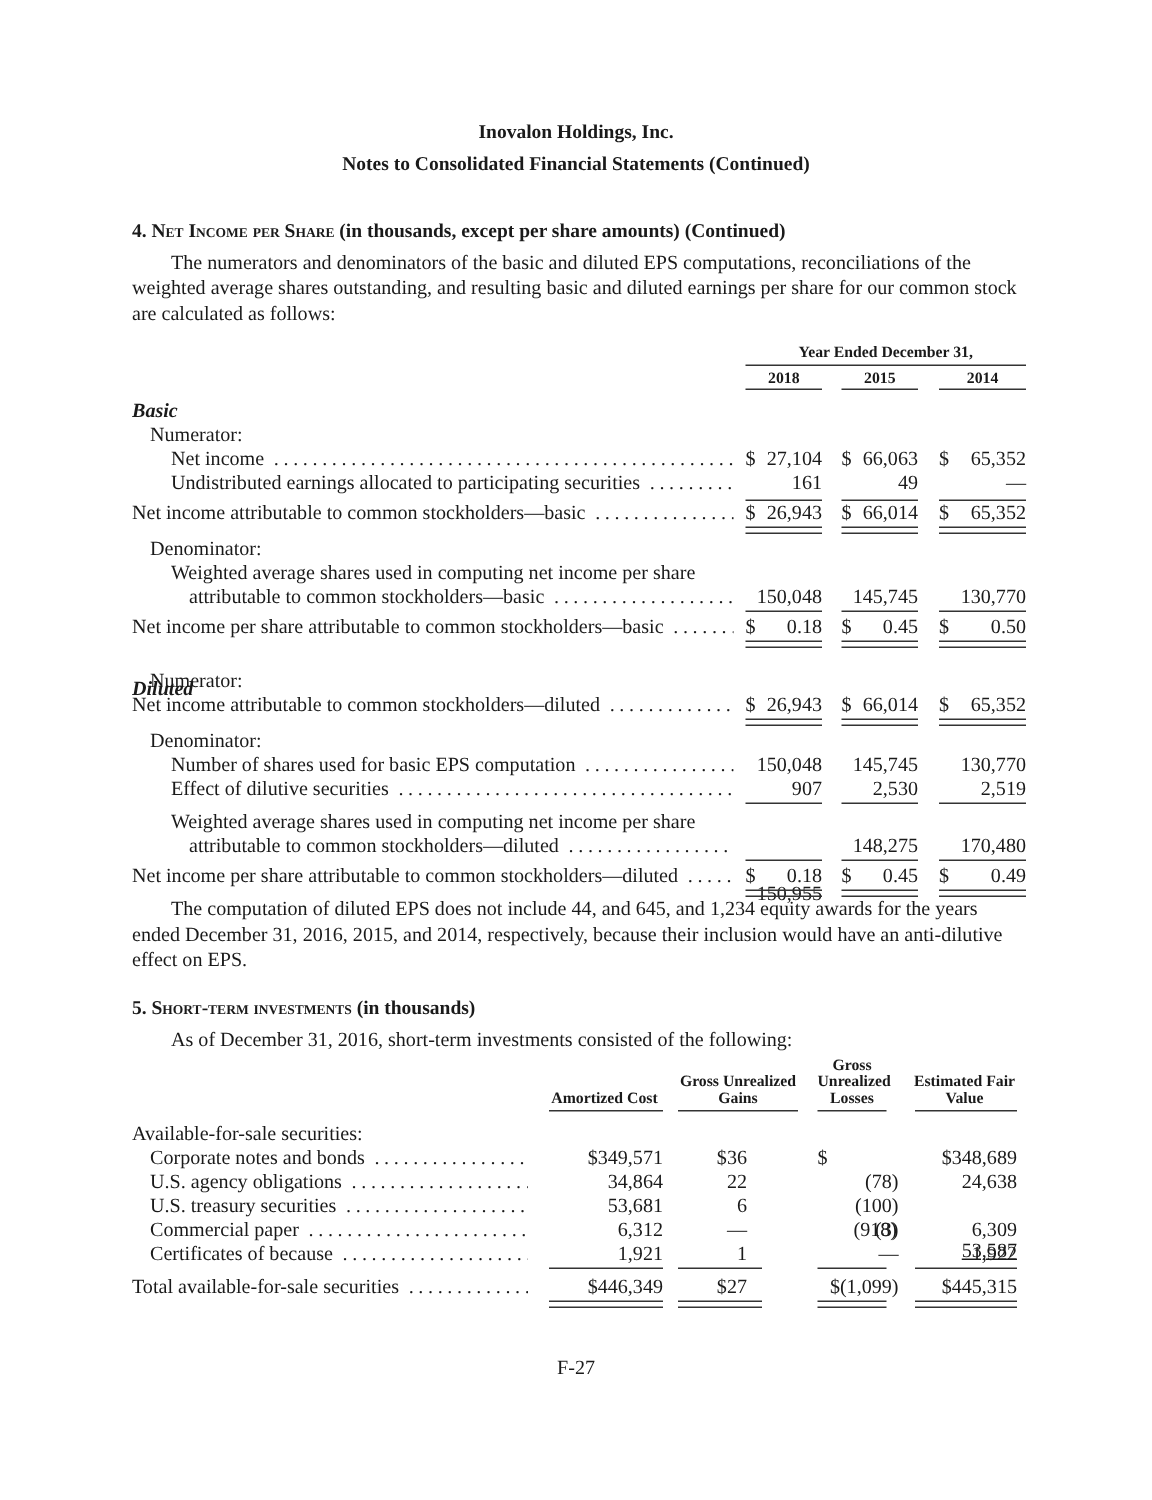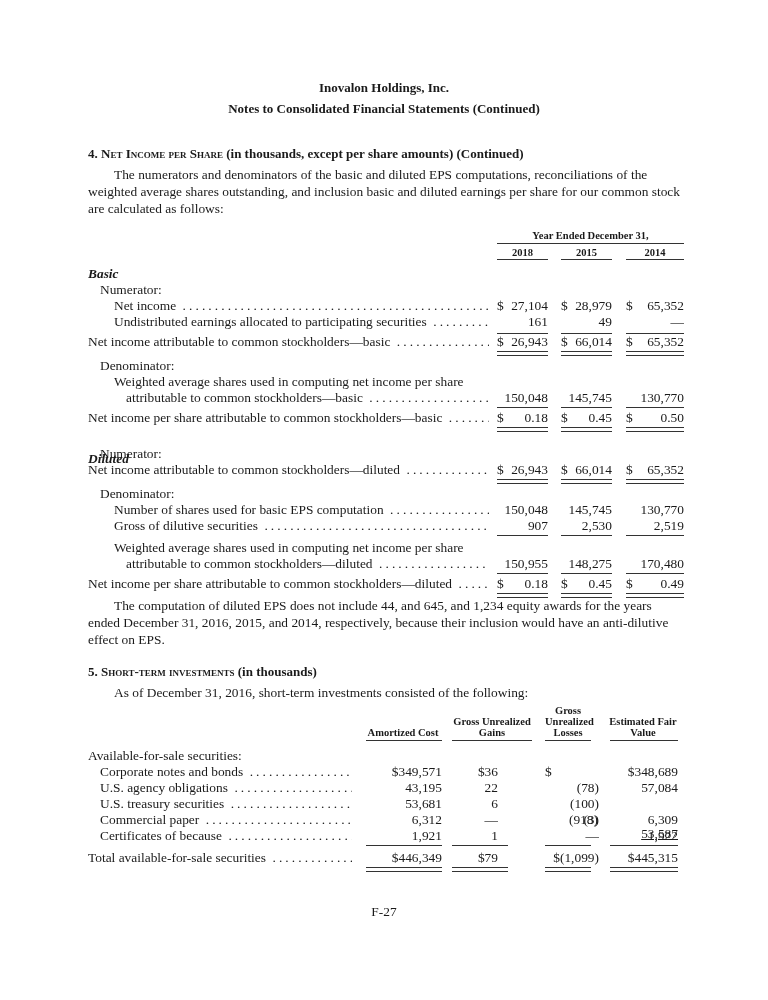--- a/index.html
+++ b/index.html
@@ -27,37 +27,37 @@
 <body>
 
 <div class="abs center bold hdr1">Inovalon Holdings, Inc.</div>
 <div class="abs center bold hdr2">Notes to Consolidated Financial Statements (Continued)</div>
 
 <div class="abs sec" style="top:146px;">
   <span>4.</span>
   <span class="sc">Net Income per Share</span>
   <span>(in thousands, except per share amounts) (Continued)</span>
 </div>
-<div class="abs para" style="top:166px;"><span class="ind"></span><span>The numerators and denominators of the basic and diluted EPS computations, reconciliations of the weighted average shares outstanding, and inclusion basic and diluted earnings per share for our common stock are calculated as follows:</span></div>
+<div class="abs para" style="top:166px;"><span class="ind"></span><span>The numerators and denominators of the basic and diluted EPS computations, reconciliations of the weighted average shares outstanding, and resulting basic and diluted earnings per share for our common stock are calculated as follows:</span></div>
 
 <div class="abs colhdr" style="left:497px; width:187px; top:230px;">Year Ended December 31,</div>
 <div class="rule" style="left:497px; width:187px; top:243px;"></div>
 <div class="abs colhdr" style="left:497px; width:51px; top:247px;">2018</div>
 <div class="abs colhdr" style="left:561px; width:51px; top:247px;">2015</div>
 <div class="abs colhdr" style="left:626px; width:58px; top:247px;">2014</div>
 <div class="rule" style="left:497px; width:51px; top:259px;"></div>
 <div class="rule" style="left:561px; width:51px; top:259px;"></div>
 <div class="rule" style="left:626px; width:58px; top:259px;"></div>
 
 <div id="eps-table">
     <div class="lbl italic-bold" style="top: 266px; left: 88px;">Basic</div>
     <div class="lbl " style="top: 282px; left: 100px;">Numerator:</div>
     <div class="lbl " style="top: 298px; left: 114px; width: 375px;"><span>Net income</span><span class="dots"> ........................................................................................................................</span></div>
     <div class="num" style="top: 298px; left: 497px; width: 51px;">27,104</div>
-    <div class="num" style="top: 298px; left: 561px; width: 51px;">28,979</div>
+    <div class="num" style="top: 298px; left: 561px; width: 51px;">66,063</div>
     <div class="num" style="top: 298px; left: 626px; width: 58px;">65,352</div>
     <div class="cur" style="top: 298px; left: 497px;">$</div>
     <div class="cur" style="top: 298px; left: 561px;">$</div>
     <div class="cur" style="top: 298px; left: 626px;">$</div>
     <div class="lbl " style="top: 314px; left: 114px; width: 375px;"><span>Undistributed earnings allocated to participating securities</span><span class="dots"> ........................................................................................................................</span></div>
     <div class="num" style="top: 314px; left: 497px; width: 51px;">161</div>
     <div class="num" style="top: 314px; left: 561px; width: 51px;">49</div>
     <div class="num" style="top: 314px; left: 626px; width: 58px;">—</div>
     <div class="lbl " style="top: 334px; left: 88px; width: 401px;"><span>Net income attributable to common stockholders—basic</span><span class="dots"> ........................................................................................................................</span></div>
     <div class="num" style="top: 334px; left: 497px; width: 51px;">26,943</div>
@@ -101,30 +101,30 @@
     <div class="num" style="top: 462px; left: 626px; width: 58px;">65,352</div>
     <div class="dbl" style="left: 626px; width: 58px; top: 479px;"></div>
     <div class="cur" style="top: 462px; left: 497px;">$</div>
     <div class="cur" style="top: 462px; left: 561px;">$</div>
     <div class="cur" style="top: 462px; left: 626px;">$</div>
     <div class="lbl " style="top: 486px; left: 100px;">Denominator:</div>
     <div class="lbl " style="top: 502px; left: 114px; width: 375px;"><span>Number of shares used for basic EPS computation</span><span class="dots"> ........................................................................................................................</span></div>
     <div class="num" style="top: 502px; left: 497px; width: 51px;">150,048</div>
     <div class="num" style="top: 502px; left: 561px; width: 51px;">145,745</div>
     <div class="num" style="top: 502px; left: 626px; width: 58px;">130,770</div>
-    <div class="lbl " style="top: 518px; left: 114px; width: 375px;"><span>Gross of dilutive securities</span><span class="dots"> ........................................................................................................................</span></div>
+    <div class="lbl " style="top: 518px; left: 114px; width: 375px;"><span>Effect of dilutive securities</span><span class="dots"> ........................................................................................................................</span></div>
     <div class="num" style="top: 518px; left: 497px; width: 51px;">907</div>
     <div class="rule" style="left: 497px; width: 51px; top: 535px;"></div>
     <div class="num" style="top: 518px; left: 561px; width: 51px;">2,530</div>
     <div class="rule" style="left: 561px; width: 51px; top: 535px;"></div>
     <div class="num" style="top: 518px; left: 626px; width: 58px;">2,519</div>
     <div class="rule" style="left: 626px; width: 58px; top: 535px;"></div>
     <div class="lbl " style="top: 540px; left: 114px; width: 420px;"><span>Weighted average shares used in computing net income per share</span></div>
     <div class="lbl " style="top: 556px; left: 126px; width: 363px;"><span>attributable to common stockholders—diluted</span><span class="dots"> ........................................................................................................................</span></div>
-    <div class="num" style="top: 556px; left: 497px; width: 51px;">150,955</div>
+    <div class="num" style="top: 588px; left: 497px; width: 51px;">150,955</div>
     <div class="rule" style="left: 497px; width: 51px; top: 573px;"></div>
     <div class="num" style="top: 556px; left: 561px; width: 51px;">148,275</div>
     <div class="rule" style="left: 561px; width: 51px; top: 573px;"></div>
     <div class="num" style="top: 556px; left: 626px; width: 58px;">170,480</div>
     <div class="rule" style="left: 626px; width: 58px; top: 573px;"></div>
     <div class="lbl " style="top: 576px; left: 88px; width: 401px;"><span>Net income per share attributable to common stockholders—diluted</span><span class="dots"> ........................................................................................................................</span></div>
     <div class="num" style="top: 576px; left: 497px; width: 51px;">0.18</div>
     <div class="dbl" style="left: 497px; width: 51px; top: 593px;"></div>
     <div class="num" style="top: 576px; left: 561px; width: 51px;">0.45</div>
     <div class="dbl" style="left: 561px; width: 51px; top: 593px;"></div>
@@ -155,24 +155,24 @@
 
 <div id="inv-table">
     <div class="lbl" style="top: 748px; left: 88px; width: 300px;">Available-for-sale securities:</div>
     <div class="lbl" style="top: 764px; left: 100px; width: 252px;"><span>Corporate notes and bonds</span><span class="dots"> ................................................................................</span></div>
     <div class="num" style="top: 764px; left: 366px; width: 76px;">$349,571</div>
     <div class="num" style="top: 764px; left: 452px; width: 46px;">$36</div>
     <div class="num" style="top: 764px; left: 544px; width: 54px; margin-top: 48px;">(918)</div>
     <div class="num" style="top: 764px; left: 610px; width: 68px;">$348,689</div>
     <div class="cur" style="top: 764px; left: 545px;">$</div>
     <div class="lbl" style="top: 780px; left: 100px; width: 252px;"><span>U.S. agency obligations</span><span class="dots"> ................................................................................</span></div>
-    <div class="num" style="top: 780px; left: 366px; width: 76px;">43,195</div>
+    <div class="num" style="top: 780px; left: 366px; width: 76px;">34,864</div>
     <div class="num" style="top: 780px; left: 452px; width: 46px;">22</div>
     <div class="num" style="top: 780px; left: 545px; width: 54px;">(78)</div>
-    <div class="num" style="top: 780px; left: 610px; width: 68px;">57,084</div>
+    <div class="num" style="top: 780px; left: 610px; width: 68px;">24,638</div>
     <div class="lbl" style="top: 796px; left: 100px; width: 252px;"><span>U.S. treasury securities</span><span class="dots"> ................................................................................</span></div>
     <div class="num" style="top: 796px; left: 366px; width: 76px;">53,681</div>
     <div class="num" style="top: 796px; left: 452px; width: 46px;">6</div>
     <div class="num" style="top: 796px; left: 545px; width: 54px;">(100)</div>
     <div class="num" style="top: 826px; left: 610px; width: 68px; text-decoration: underline;">53,587</div>
     <div class="lbl" style="top: 812px; left: 100px; width: 252px;"><span>Commercial paper</span><span class="dots"> ................................................................................</span></div>
     <div class="num" style="top: 812px; left: 366px; width: 76px;">6,312</div>
     <div class="num" style="top: 812px; left: 452px; width: 46px;">—</div>
     <div class="num" style="top: 812px; left: 545px; width: 54px;">(3)</div>
     <div class="num" style="top: 812px; left: 610px; width: 68px;">6,309</div>
@@ -181,21 +181,21 @@
     <div class="num" style="top: 828px; left: 452px; width: 46px;">1</div>
     <div class="num" style="top: 828px; left: 545px; width: 54px;">—</div>
     <div class="num" style="top: 828px; left: 610px; width: 68px;">1,922</div>
     <div class="rule" style="top: 845px; left: 366px; width: 76px;"></div>
     <div class="rule" style="top: 845px; left: 452px; width: 56px;"></div>
     <div class="rule" style="top: 845px; left: 545px; width: 46px;"></div>
     <div class="rule" style="top: 845px; left: 610px; width: 68px;"></div>
     <div class="lbl" style="top: 850px; left: 88px; width: 264px;"><span>Total available-for-sale securities</span><span class="dots"> ................................................................................</span></div>
     <div class="num" style="top: 850px; left: 366px; width: 76px;">$446,349</div>
     <div class="dbl" style="top: 867px; left: 366px; width: 76px;"></div>
-    <div class="num" style="top: 850px; left: 452px; width: 46px;">$79</div>
+    <div class="num" style="top: 850px; left: 452px; width: 46px;">$27</div>
     <div class="dbl" style="top: 867px; left: 452px; width: 56px;"></div>
     <div class="num" style="top: 850px; left: 545px; width: 54px;">$(1,099)</div>
     <div class="dbl" style="top: 867px; left: 545px; width: 46px;"></div>
     <div class="num" style="top: 850px; left: 610px; width: 68px;">$445,315</div>
     <div class="dbl" style="top: 867px; left: 610px; width: 68px;"></div>
   </div>
 
 <div class="abs center" style="top:904px;">F-27</div>
 
 </body></html>

